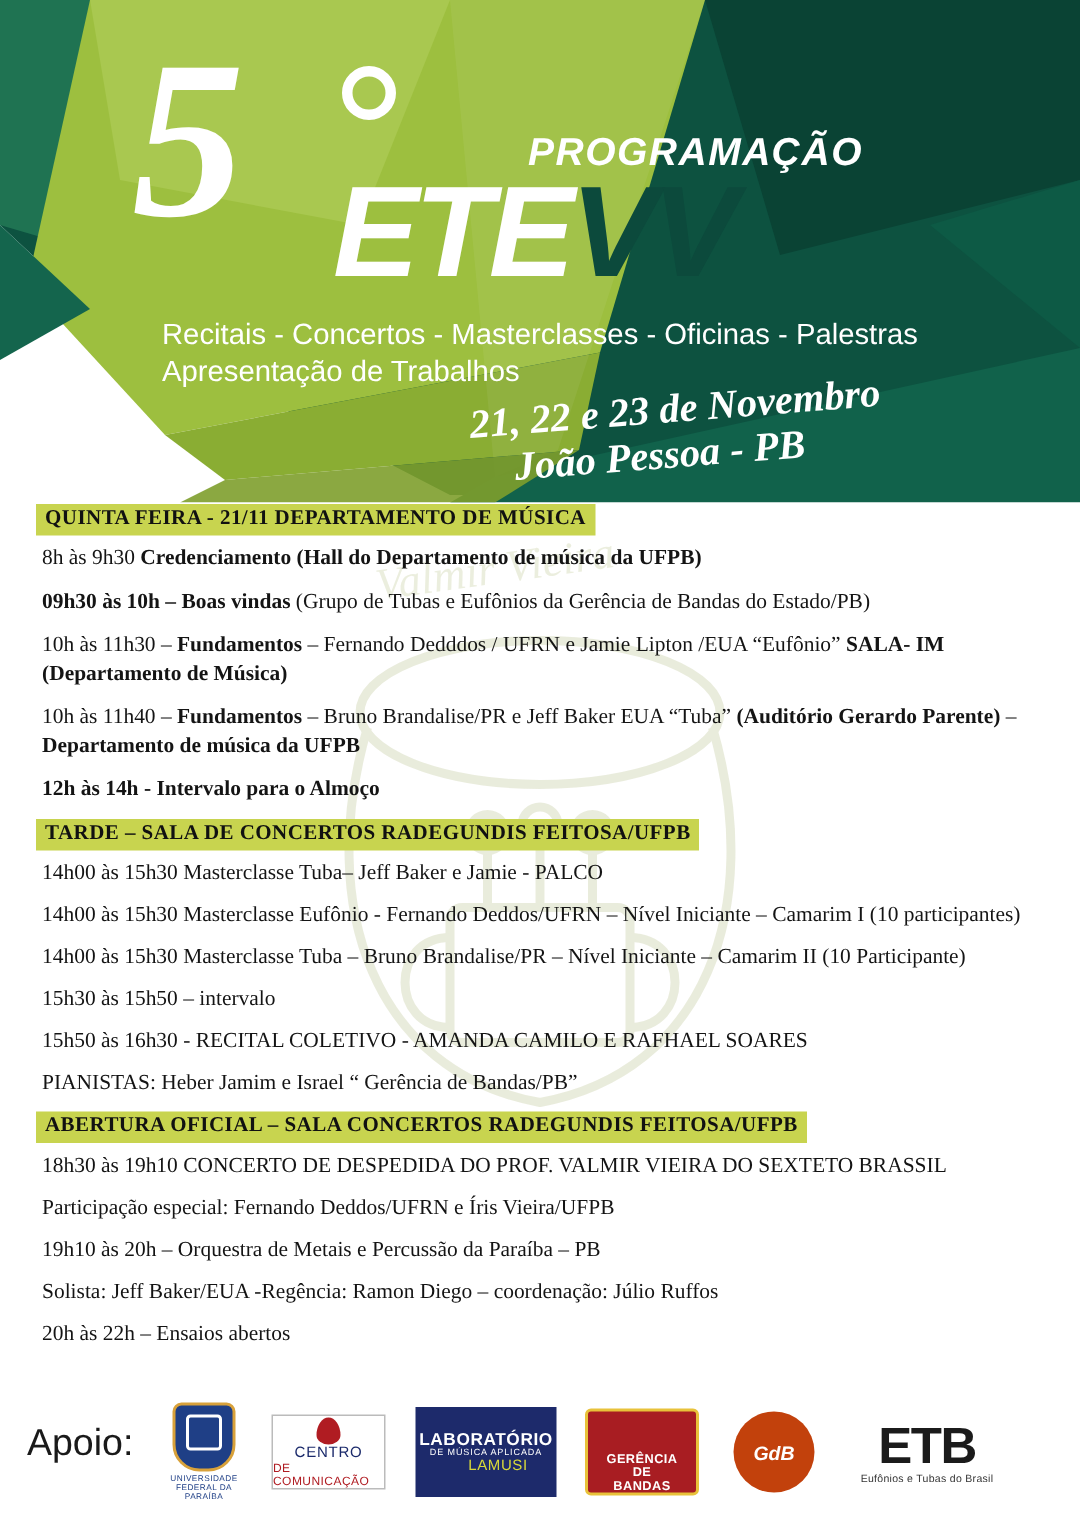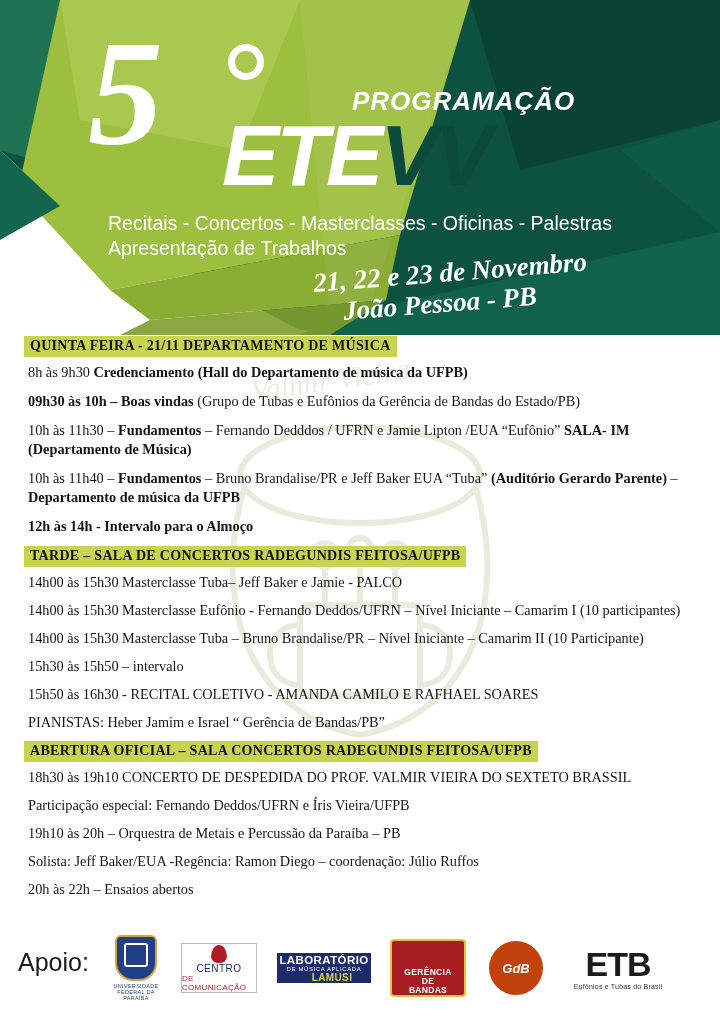--- a/index.html
+++ b/index.html
@@ -285,40 +285,40 @@
     height: 18px;
     background: #b01c22;
     border-radius: 50% 50% 50% 50% / 65% 65% 35% 35%;
     margin-top: 1px;
   }
   .logo-lab {
     width: 96px;
   }
   .lab-box {
     width: 94px;
-    height: 30px;
+    height: 60px;
     background: #1d2a6b;
     display: flex;
     flex-direction: column;
     align-items: center;
     justify-content: center;
     color: #ffffff;
   }
   .lab-t1 {
     font-size: 11.5px;
     font-weight: bold;
     letter-spacing: 0.4px;
   }
   .lab-t2 {
     font-size: 6px;
     letter-spacing: 0.6px;
   }
   .lab-t3 {
     font-size: 10px;
-    font-weight: bold;
+    font-weight: normal;
     color: #d8d83a;
     letter-spacing: 0.4px;
     padding-left: 16px;
   }
   .logo-gerencia {
     width: 76px;
   }
   .ger-box {
     width: 72px;
     height: 54px;

